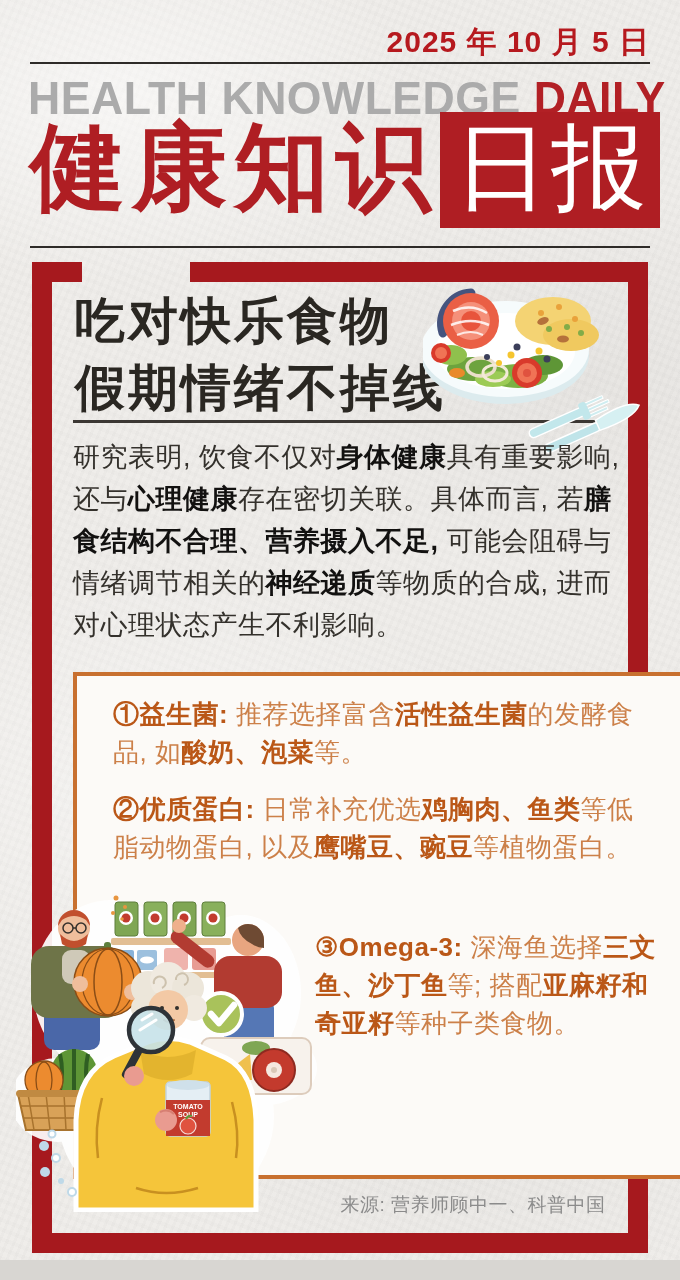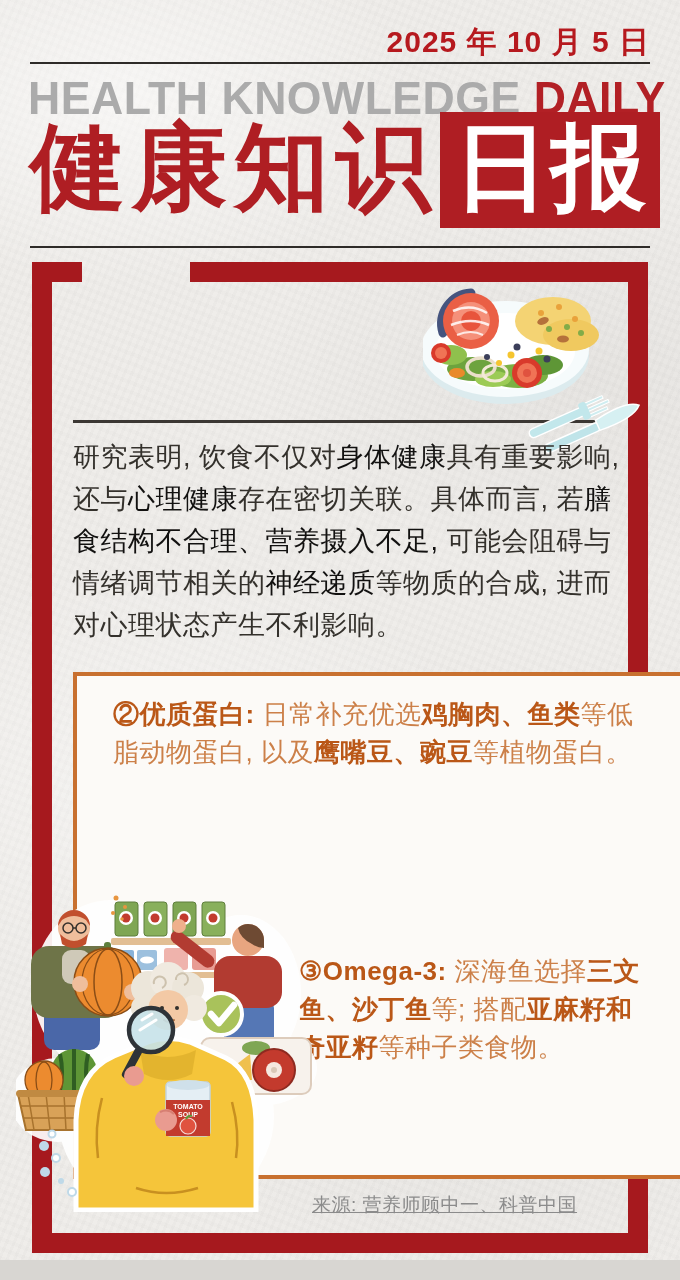--- a/index.html
+++ b/index.html
@@ -19,54 +19,54 @@
   .date{position:absolute;top:22px;right:30px;font-size:30px;font-weight:bold;
     color:#b6191e;letter-spacing:1px;white-space:nowrap;}
   .hline{position:absolute;left:30px;width:620px;height:2px;background:#2e2b28;}
   .hline.top{top:62px;}
   .hline.mid{top:246px;}
   .en-masthead{position:absolute;top:71px;left:28px;width:630px;font-size:46px;font-weight:bold;
     color:#ababab;letter-spacing:.5px;white-space:nowrap;transform:scaleX(.97);transform-origin:left;}
   .en-masthead .daily{color:#b22025;}
   .cn-masthead{position:absolute;top:112px;left:30px;display:flex;align-items:stretch;}
   .cn-main{font-size:95px;font-weight:900;color:#af1e23;letter-spacing:7px;line-height:110px;text-align:right;}
-  .cn-block{background:#af1e23;color:#ffffff;font-size:95px;font-weight:700;
+  .cn-block{background:#af1e23;color:#ffffff;font-size:95px;font-weight:400;
     line-height:104px;padding:3px 12px 9px 14px;margin-left:2px;letter-spacing:2px;}
   
   .fr{position:absolute;background:#a6191e;}
   .fr-corner{left:32px;top:262px;width:50px;height:20px;}
   .fr-top{left:190px;top:262px;width:458px;height:20px;}
   .fr-left{left:32px;top:262px;width:20px;height:991px;}
   .fr-right{left:628px;top:262px;width:20px;height:991px;}
   .fr-bottom{left:32px;top:1233px;width:616px;height:20px;}
   
   .headline{position:absolute;left:75px;top:288px;font-size:50px;line-height:67px;
     font-weight:900;color:#2a2722;letter-spacing:3px;}
   .headline-divider{position:absolute;left:73px;top:420px;width:533px;height:3px;background:#3b3733;}
   .plate-wrap{position:absolute;left:423px;top:281px;width:242px;height:174px;}
   
   .intro{position:absolute;left:73px;top:436px;width:548px;font-size:27px;line-height:42px;
     color:#34312c;letter-spacing:.5px;}
-  .intro .b{font-weight:normal;color:#121110;}
+  .intro .b{font-weight:bold;color:#121110;}
   
   .obox{position:absolute;left:73px;top:672px;width:607px;height:507px;box-sizing:border-box;
     background:#fcfaf7;border:4px solid #c8702f;border-right:none;}
   .obox-heading{position:relative;display:inline-block;margin:24px 0 0 36px;padding:0 8px 0 4px;
     font-size:31px;font-weight:bold;color:#c2661e;letter-spacing:1px;z-index:1;}
   .obox-heading::after{content:"";position:absolute;left:-8px;right:-14px;bottom:-5px;height:21px;
     background:#f0cba6;border-radius:12px;z-index:-1;}
   .oitem{font-size:26px;line-height:38px;color:#cc8049;letter-spacing:.5px;}
   .oitem.flow{margin:19px 30px 0 36px;}
-  .oitem.abs{position:absolute;left:222px;width:342px;margin-top:24px;}
+  .oitem.abs{position:absolute;left:238px;width:342px;}
   .oitem.i3{top:252px;}
   .oitem.i4{top:366px;}
   .obox .b{font-weight:bold;color:#ba5717;}
   
-  .source{position:absolute;top:1192px;left:312px;width:300px;text-align:left;
-    font-size:19px;color:#8b8b8b;letter-spacing:.5px;text-decoration:underline;}
+  .source{position:absolute;top:1192px;left:323px;width:300px;text-align:center;
+    font-size:19px;color:#8b8b8b;letter-spacing:.5px;}
   .grocery-wrap{position:absolute;left:16px;top:888px;width:302px;height:324px;}
   svg{display:block;}
 </style>
 </head>
 <body>
 
 <div class="poster">
 
   <div class="date">2025 年 10 月 5 日</div>
   <div class="hline top"></div>
@@ -76,20 +76,24 @@
     <span class="cn-block">日报</span>
   </div>
   <div class="hline mid"></div>
 
   <div class="fr fr-corner"></div>
   <div class="fr fr-top"></div>
   <div class="fr fr-left"></div>
   <div class="fr fr-right"></div>
   <div class="fr fr-bottom"></div>
 
+  <div class="headline">
+    <div>吃对快乐食物</div>
+    <div>假期情绪不掉线</div>
+  </div>
   <div class="headline-divider"></div>
 
   <div class="plate-wrap">
     <svg width="242" height="174" viewBox="0 0 242 174">
       <ellipse cx="82" cy="74" rx="84" ry="49" fill="#dcebee"></ellipse>
       <ellipse cx="82" cy="68" rx="84" ry="48" fill="#f6fbfc"></ellipse>
       <ellipse cx="82" cy="70" rx="70" ry="38" fill="#ffffff"></ellipse>
       <g>
         <ellipse cx="50" cy="88" rx="26" ry="12" fill="#6da33e"></ellipse>
         <ellipse cx="95" cy="95" rx="30" ry="12" fill="#7bb043"></ellipse>
@@ -148,20 +152,21 @@
           <rect x="112" y="144" width="60" height="9" rx="4.5" fill="#bfe4e9" stroke="#ffffff" stroke-width="1.5"></rect>
           <path d="M 170,142 Q 206,136 216,146 Q 206,156 170,153 Z" fill="#d6f0f2" stroke="#ffffff" stroke-width="1.5"></path>
         </g>
       </g>
     </svg>
   </div>
 
   <div class="intro"><span>研究表明, 饮食不仅对</span><span class="b">身体健康</span><span>具有重要影响, 还与</span><span class="b">心理健康</span><span>存在密切关联。具体而言, 若</span><span class="b">膳食结构不合理、营养摄入不足,</span><span> 可能会阻碍与情绪调节相关的</span><span class="b">神经递质</span><span>等物质的合成, 进而对心理状态产生不利影响。</span></div>
 
   <div class="obox">
+    <div class="oitem flow"><span class="b">①益生菌:</span><span> 推荐选择富含</span><span class="b">活性益生菌</span><span>的发酵食品, 如</span><span class="b">酸奶、泡菜</span><span>等。</span></div>
     <div class="oitem flow"><span class="b">②优质蛋白:</span><span> 日常补充优选</span><span class="b">鸡胸肉、鱼类</span><span>等低脂动物蛋白, 以及</span><span class="b">鹰嘴豆、豌豆</span><span>等植物蛋白。</span></div>
     <div class="oitem abs i3"><span class="b">③Omega-3:</span><span> 深海鱼选择</span><span class="b">三文鱼、沙丁鱼</span><span>等; 搭配</span><span class="b">亚麻籽和奇亚籽</span><span>等种子类食物。</span></div>
   </div>
 
   <div class="grocery-wrap">
     <svg width="302" height="324" viewBox="0 0 302 324">
       <g fill="#ffffff" opacity=".92">
         <ellipse cx="95" cy="100" rx="78" ry="88"></ellipse>
         <ellipse cx="225" cy="105" rx="60" ry="78"></ellipse>
         <ellipse cx="150" cy="228" rx="108" ry="100"></ellipse>

